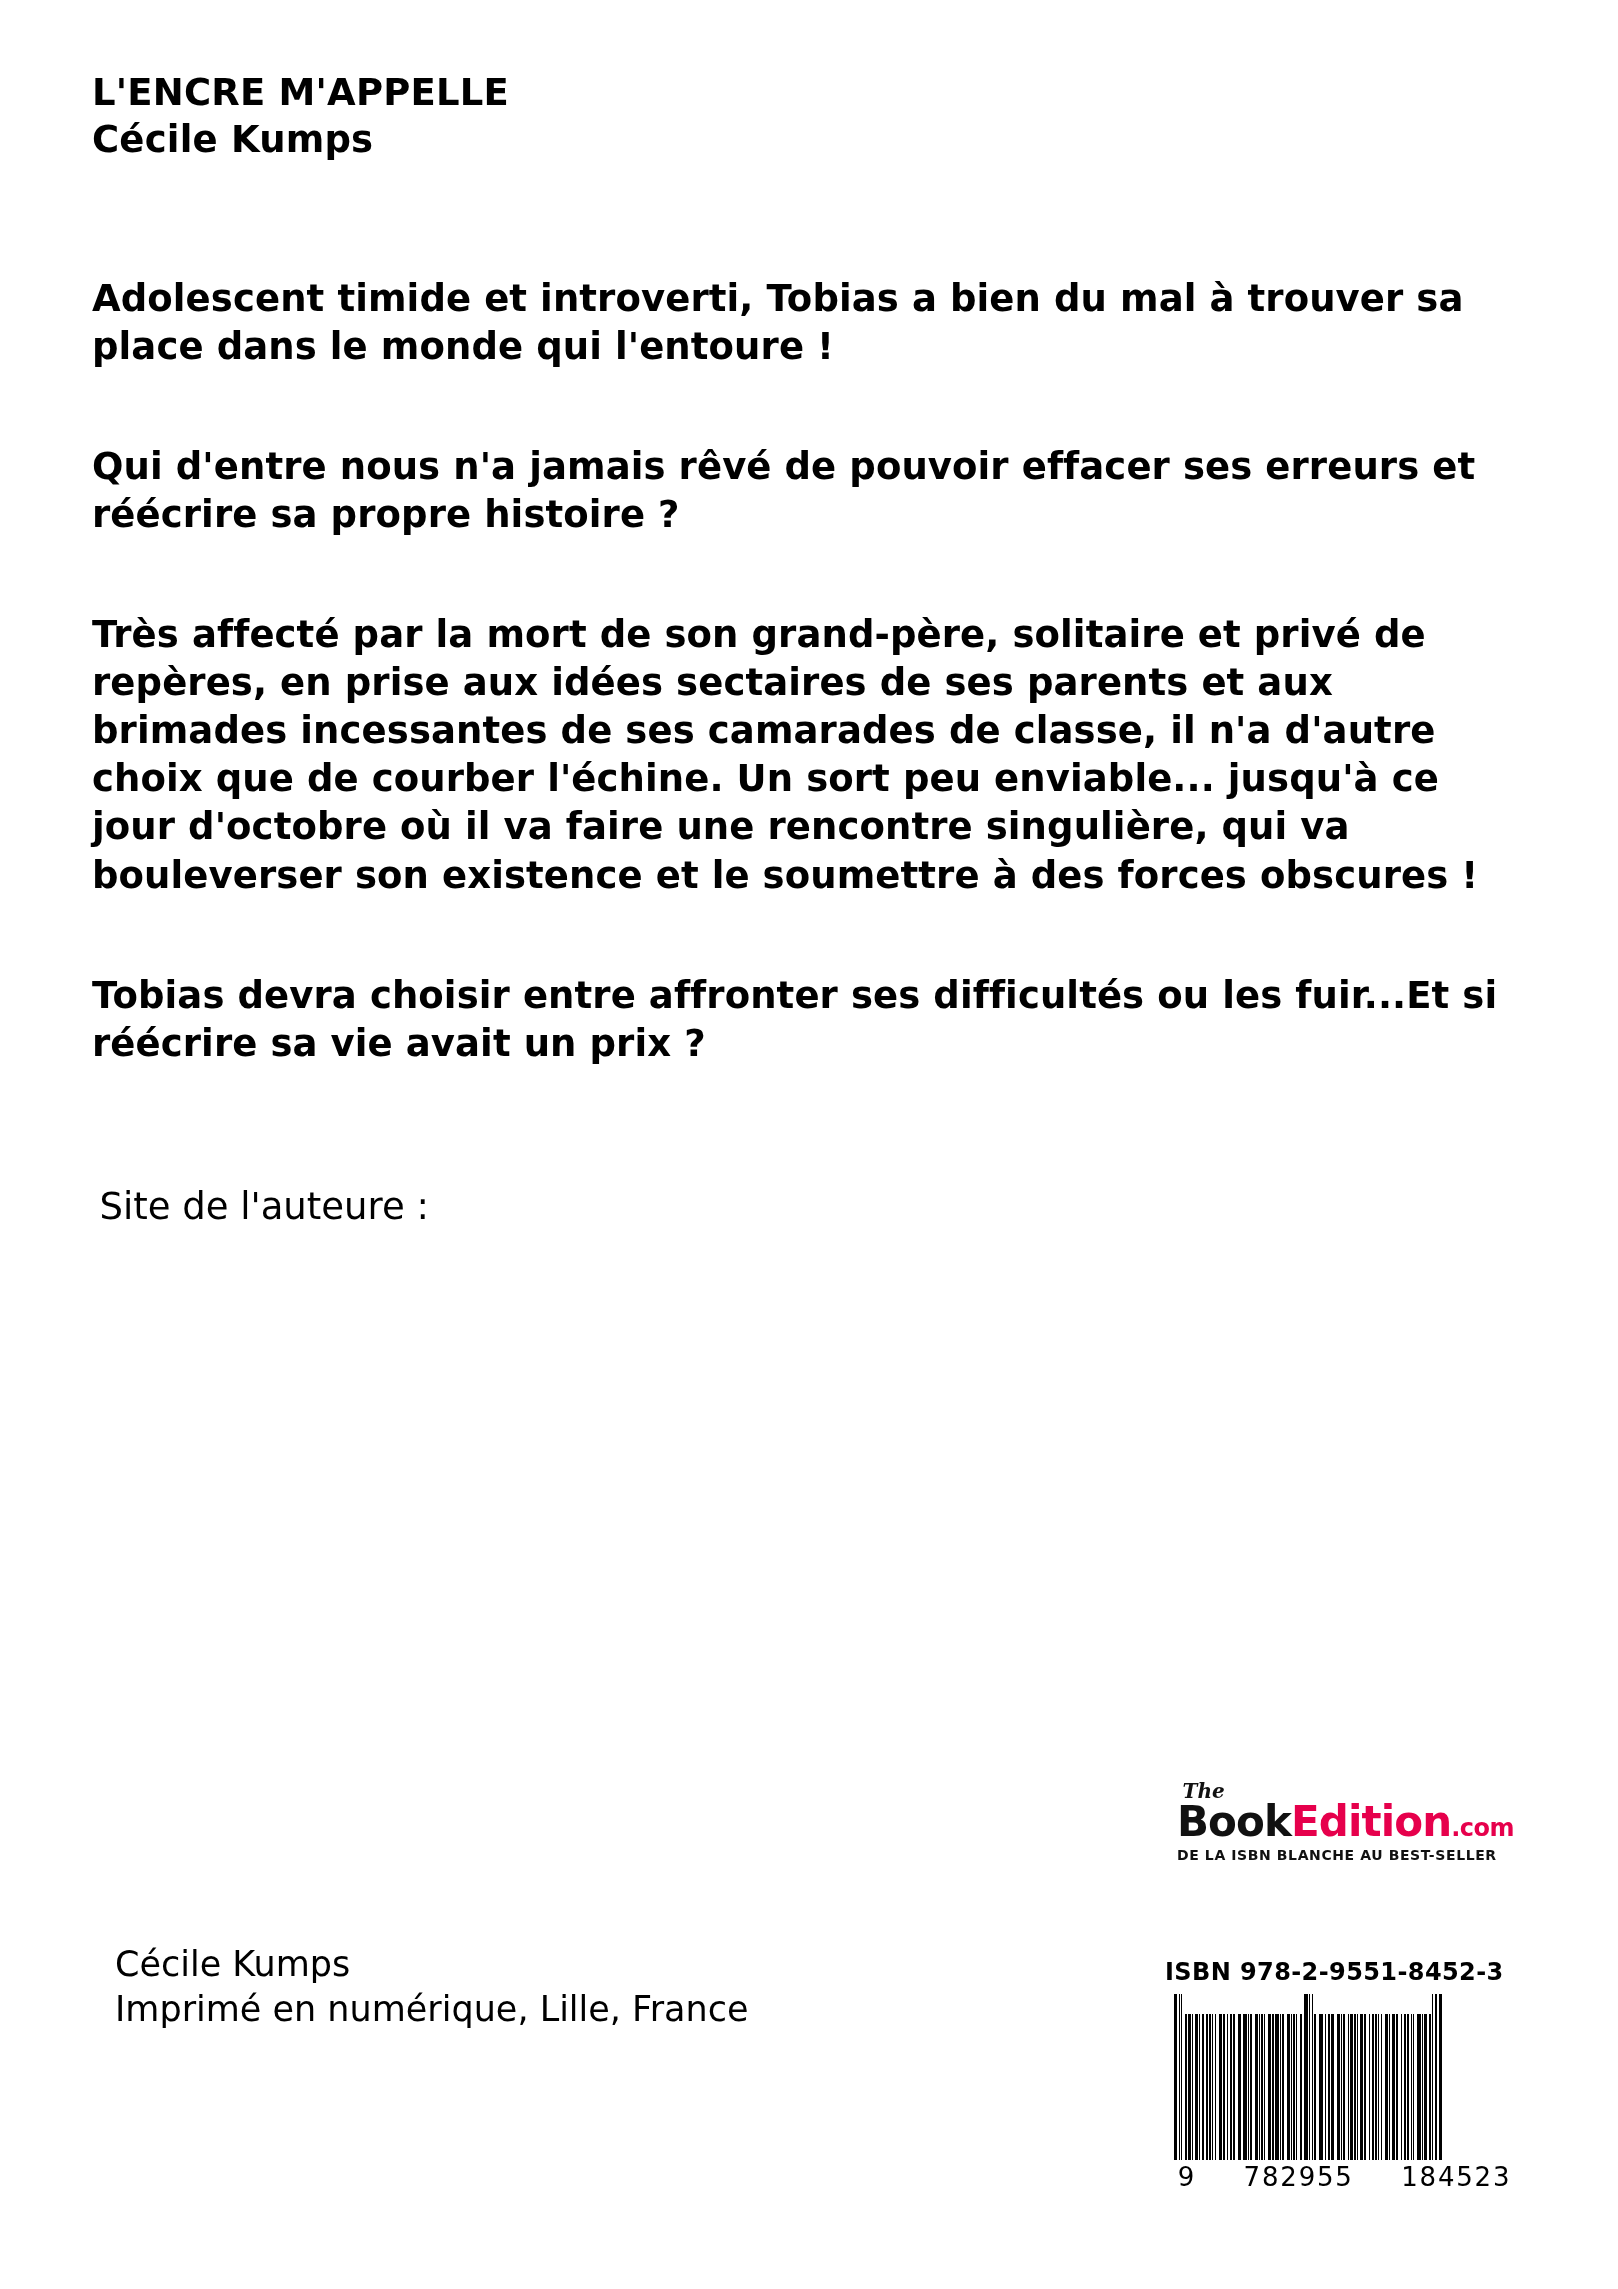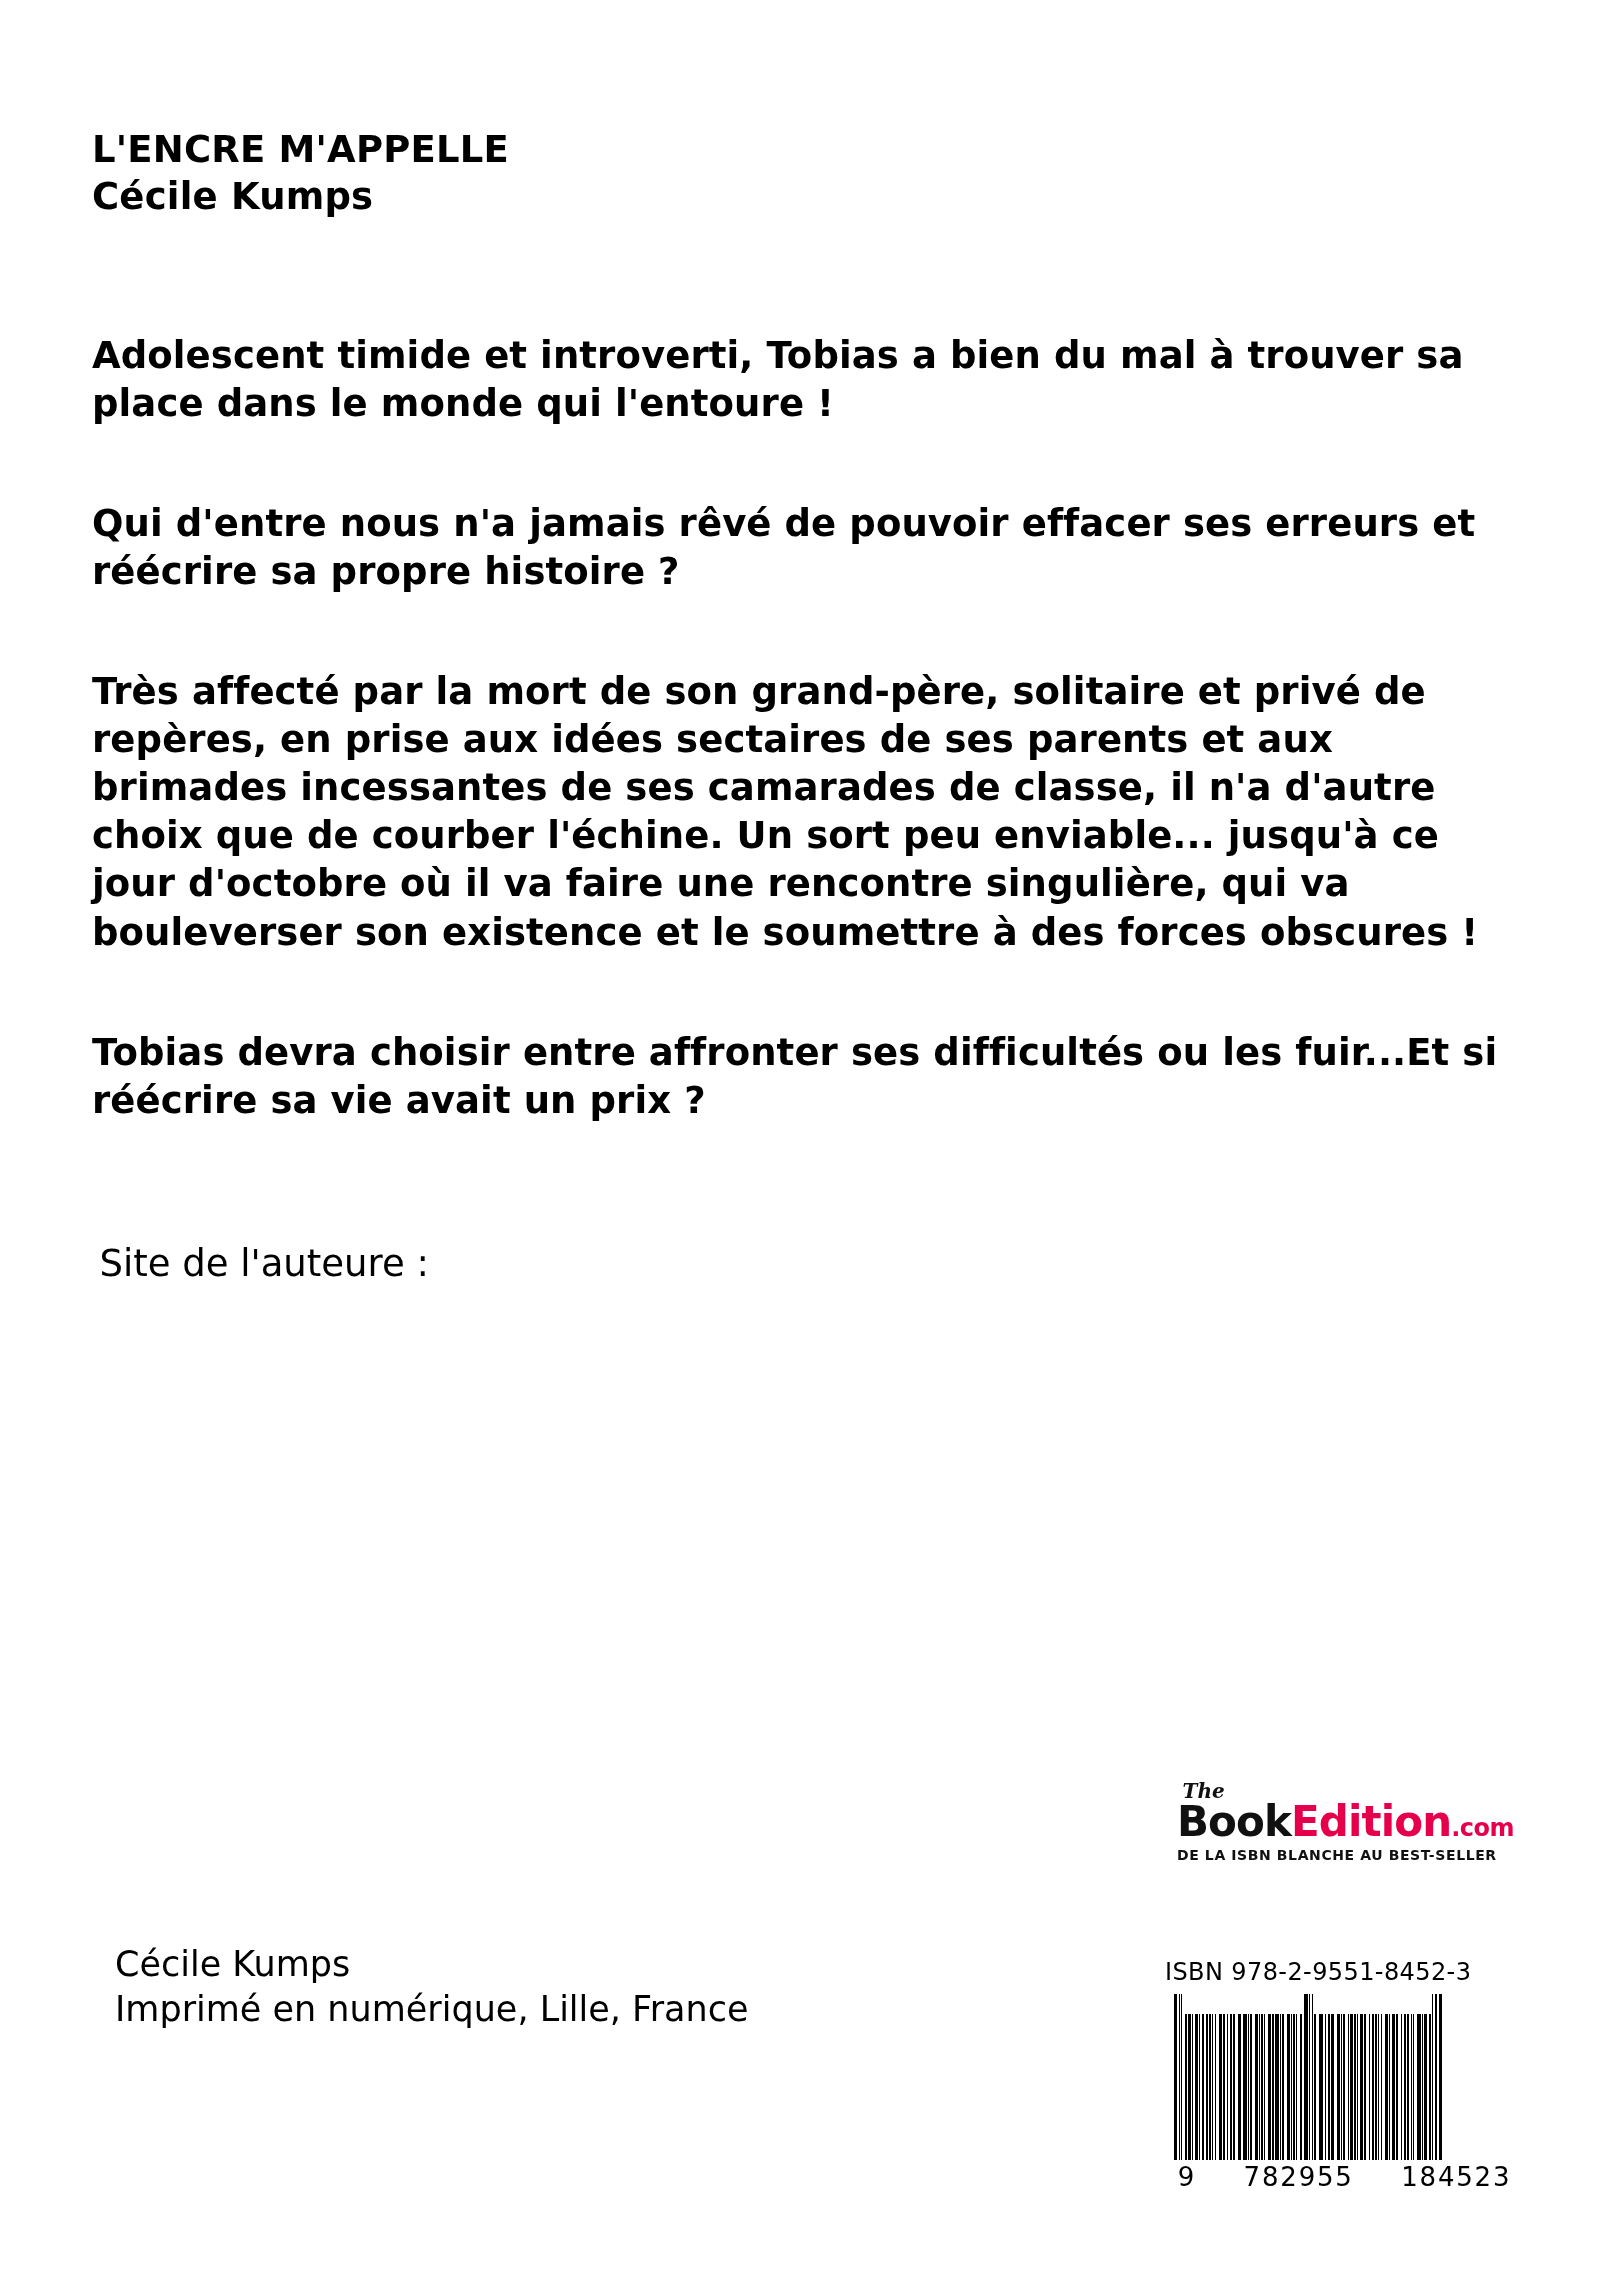--- a/index.html
+++ b/index.html
@@ -15,21 +15,21 @@
     color: #000000;
     overflow: hidden;
   }
 
   .page {
     position: absolute;
     left: 0; top: 0;
     width: 1619px;
     height: 2290px;
     box-sizing: border-box;
-    padding: 104px 102px 55px 92px;
+    padding: 47px 102px 55px 92px;
   }
 
   
   .title-block {
     margin-top: 22px;
   }
   .book-title,
   .author-name {
     font-weight: bold;
     font-size: 37px;
@@ -130,21 +130,21 @@
     white-space: nowrap;
   }
 
   
   .isbn-text {
     position: absolute;
     left: 1165px;
     top: 1958px;
     font-size: 24px;
     letter-spacing: 0.4px;
-    font-weight: normal;
+    font-weight: bold;
     text-align: right;
   }
   .barcode-wrap {
     position: absolute;
     left: 1174px;
     top: 1994px;
     width: 341px;
   }
   .barcode {
     display: flex;

